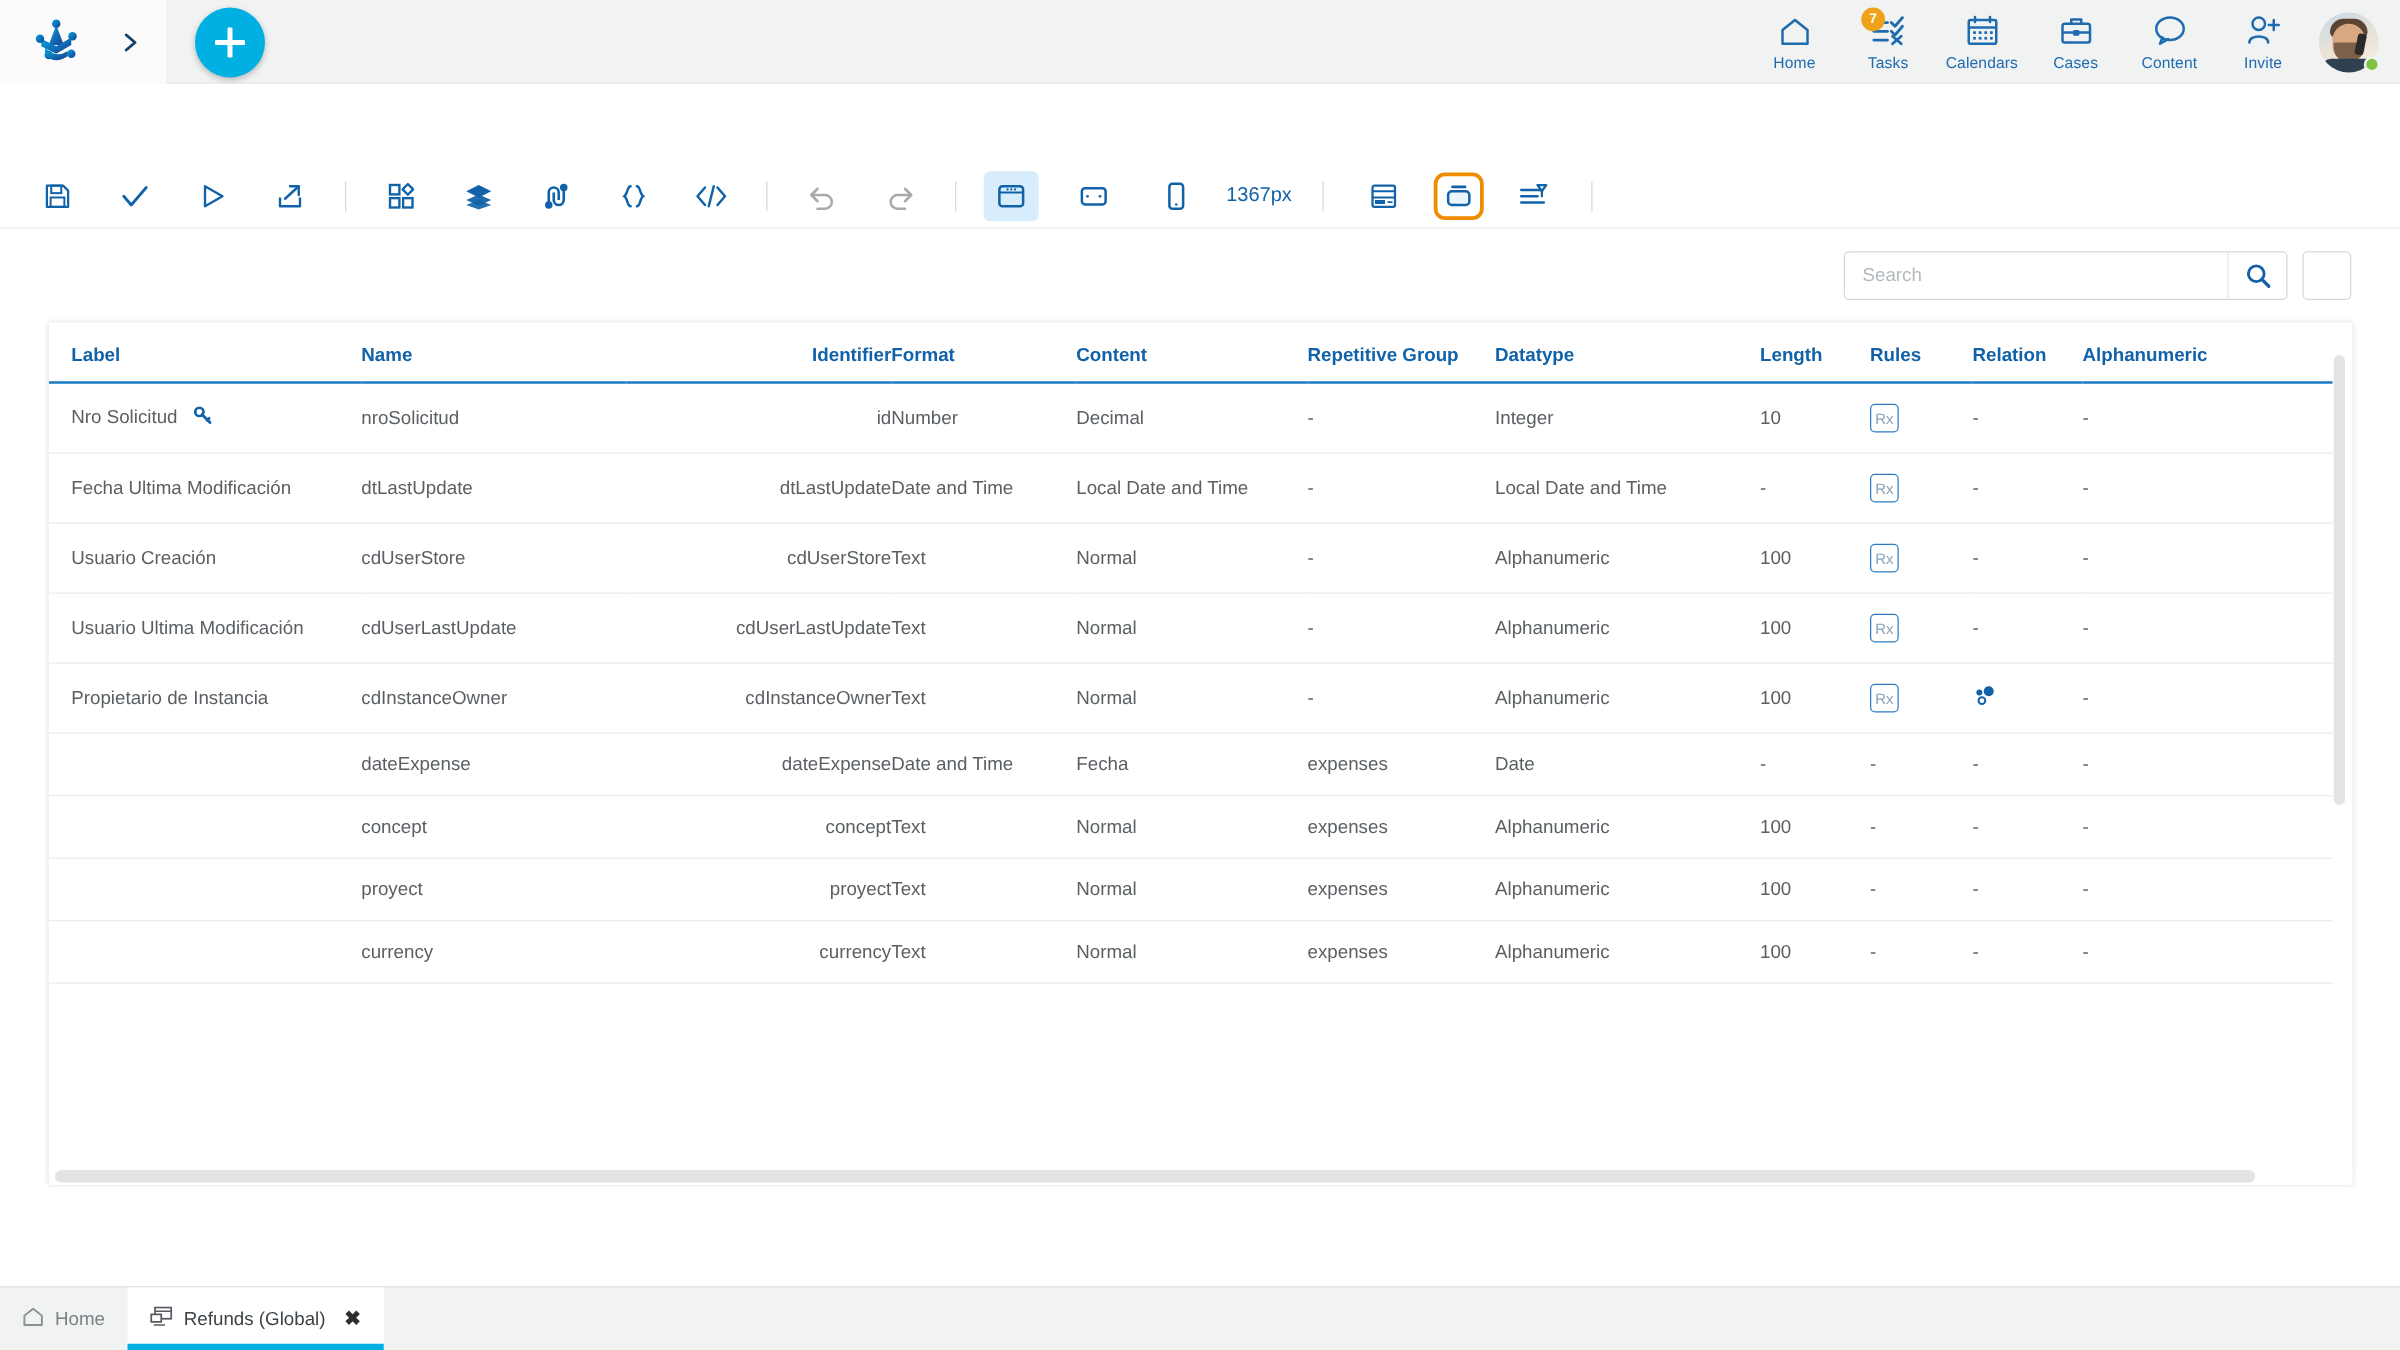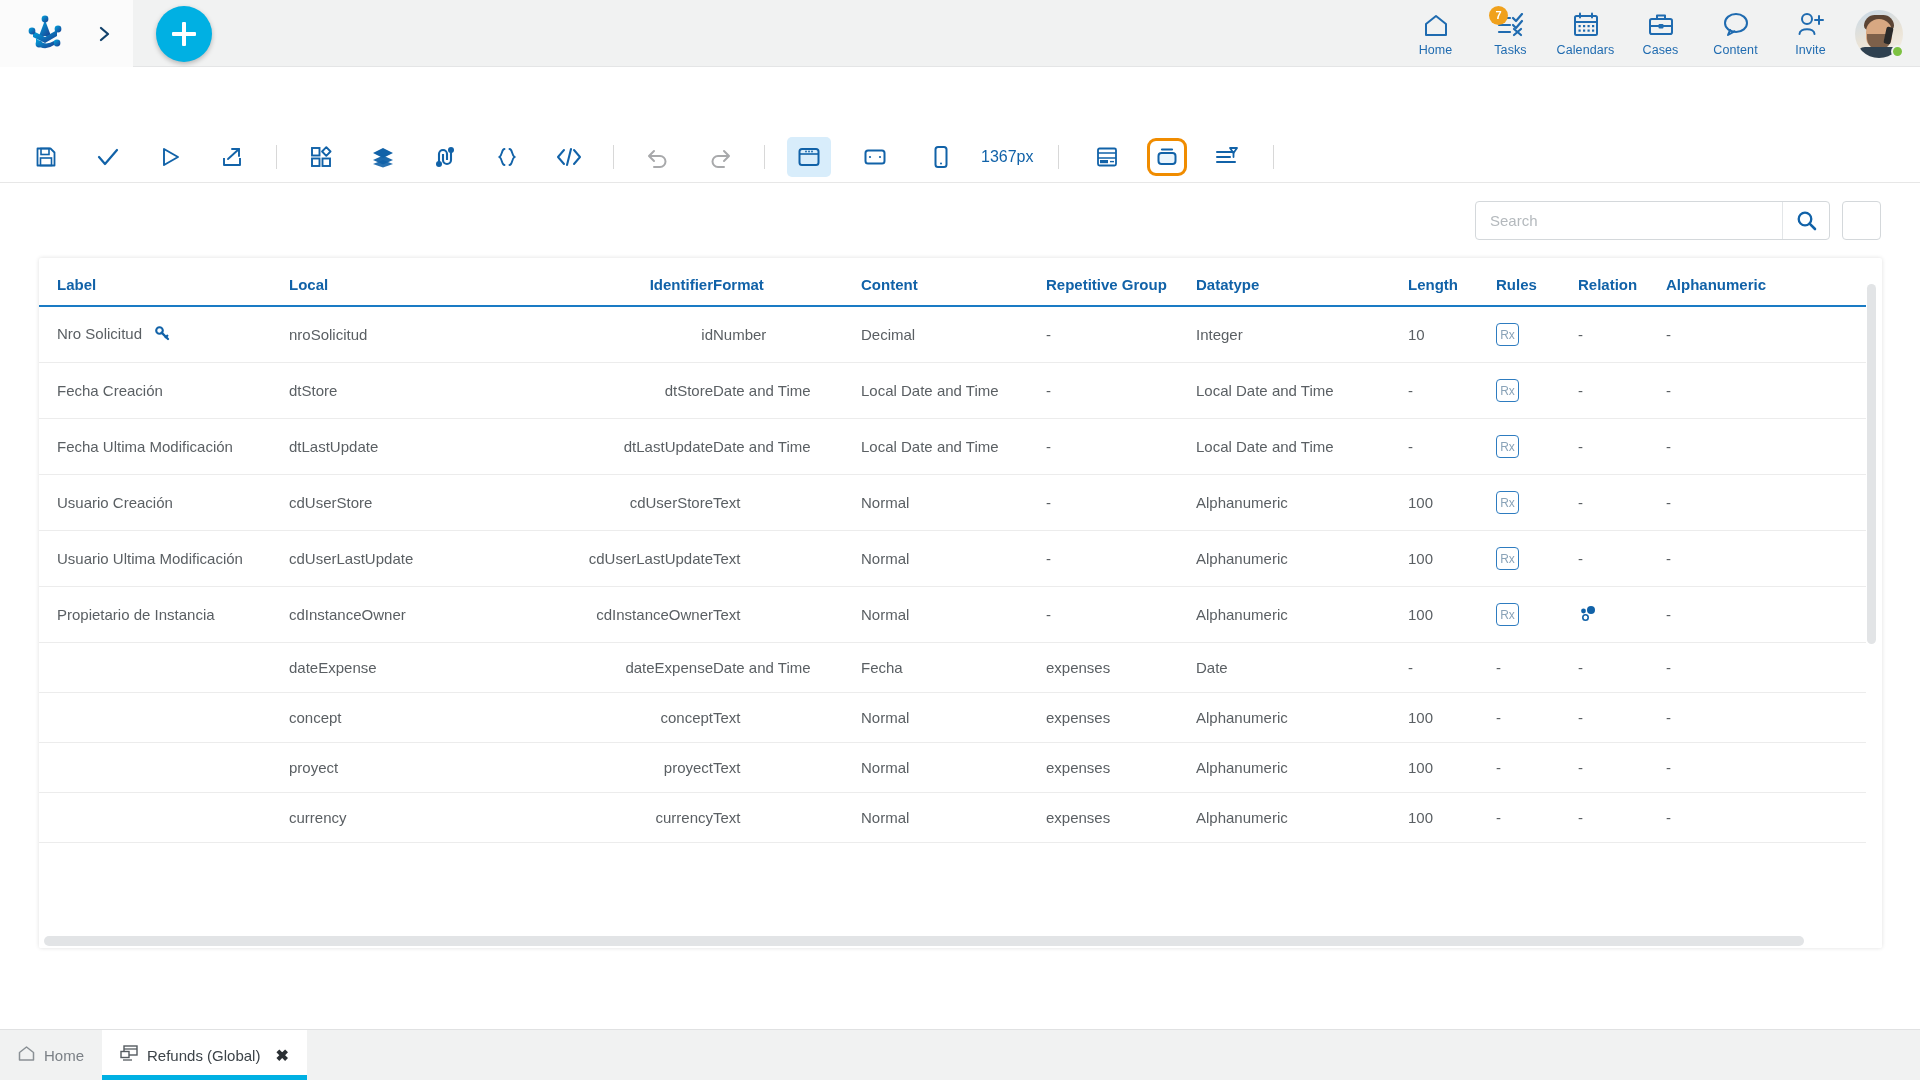--- a/index.html
+++ b/index.html
@@ -533,21 +533,21 @@
       <span class="dot3"></span></div>
     </div>
   </div>
 
   <div id="table-card">
     <div id="table-scroll">
       <table>
         <thead>
           <tr>
             <th class="c-label">Label</th>
-            <th class="c-name">Local</th>
+            <th class="c-name">Name</th>
             <th class="c-ident">Identifier</th>
             <th class="c-format">Format</th>
             <th class="c-content">Content</th>
             <th class="c-rep">Repetitive Group</th>
             <th class="c-dtype">Datatype</th>
             <th class="c-len">Length</th>
             <th class="c-rules">Rules</th>
             <th class="c-rel">Relation</th>
             <th class="c-desc">Alphanumeric</th>
           </tr>
@@ -564,33 +564,20 @@
               <td class="c-format">Number</td>
               <td class="c-content">Decimal</td>
               <td class="c-rep">-</td>
               <td class="c-dtype">Integer</td>
               <td class="c-len">10</td>
               <td class="c-rules"><span class=""><span class="rx-chip">Rx</span></span></td>
               <td class="c-rel"><span class="">-</span></td>
               <td class="c-desc">-</td>
             </tr>
             <tr>
-              <td class="c-label">Fecha Creación</td>
-              <td class="c-name">dtStore</td>
-              <td class="c-ident">dtStore</td>
-              <td class="c-format">Date and Time</td>
-              <td class="c-content">Local Date and Time</td>
-              <td class="c-rep">-</td>
-              <td class="c-dtype">Local Date and Time</td>
-              <td class="c-len">-</td>
-              <td class="c-rules"><span class=""><span class="rx-chip">Rx</span></span></td>
-              <td class="c-rel"><span class="">-</span></td>
-              <td class="c-desc">-</td>
-            </tr>
-            <tr>
               <td class="c-label">Fecha Ultima Modificación</td>
               <td class="c-name">dtLastUpdate</td>
               <td class="c-ident">dtLastUpdate</td>
               <td class="c-format">Date and Time</td>
               <td class="c-content">Local Date and Time</td>
               <td class="c-rep">-</td>
               <td class="c-dtype">Local Date and Time</td>
               <td class="c-len">-</td>
               <td class="c-rules"><span class=""><span class="rx-chip">Rx</span></span></td>
               <td class="c-rel"><span class="">-</span></td>

